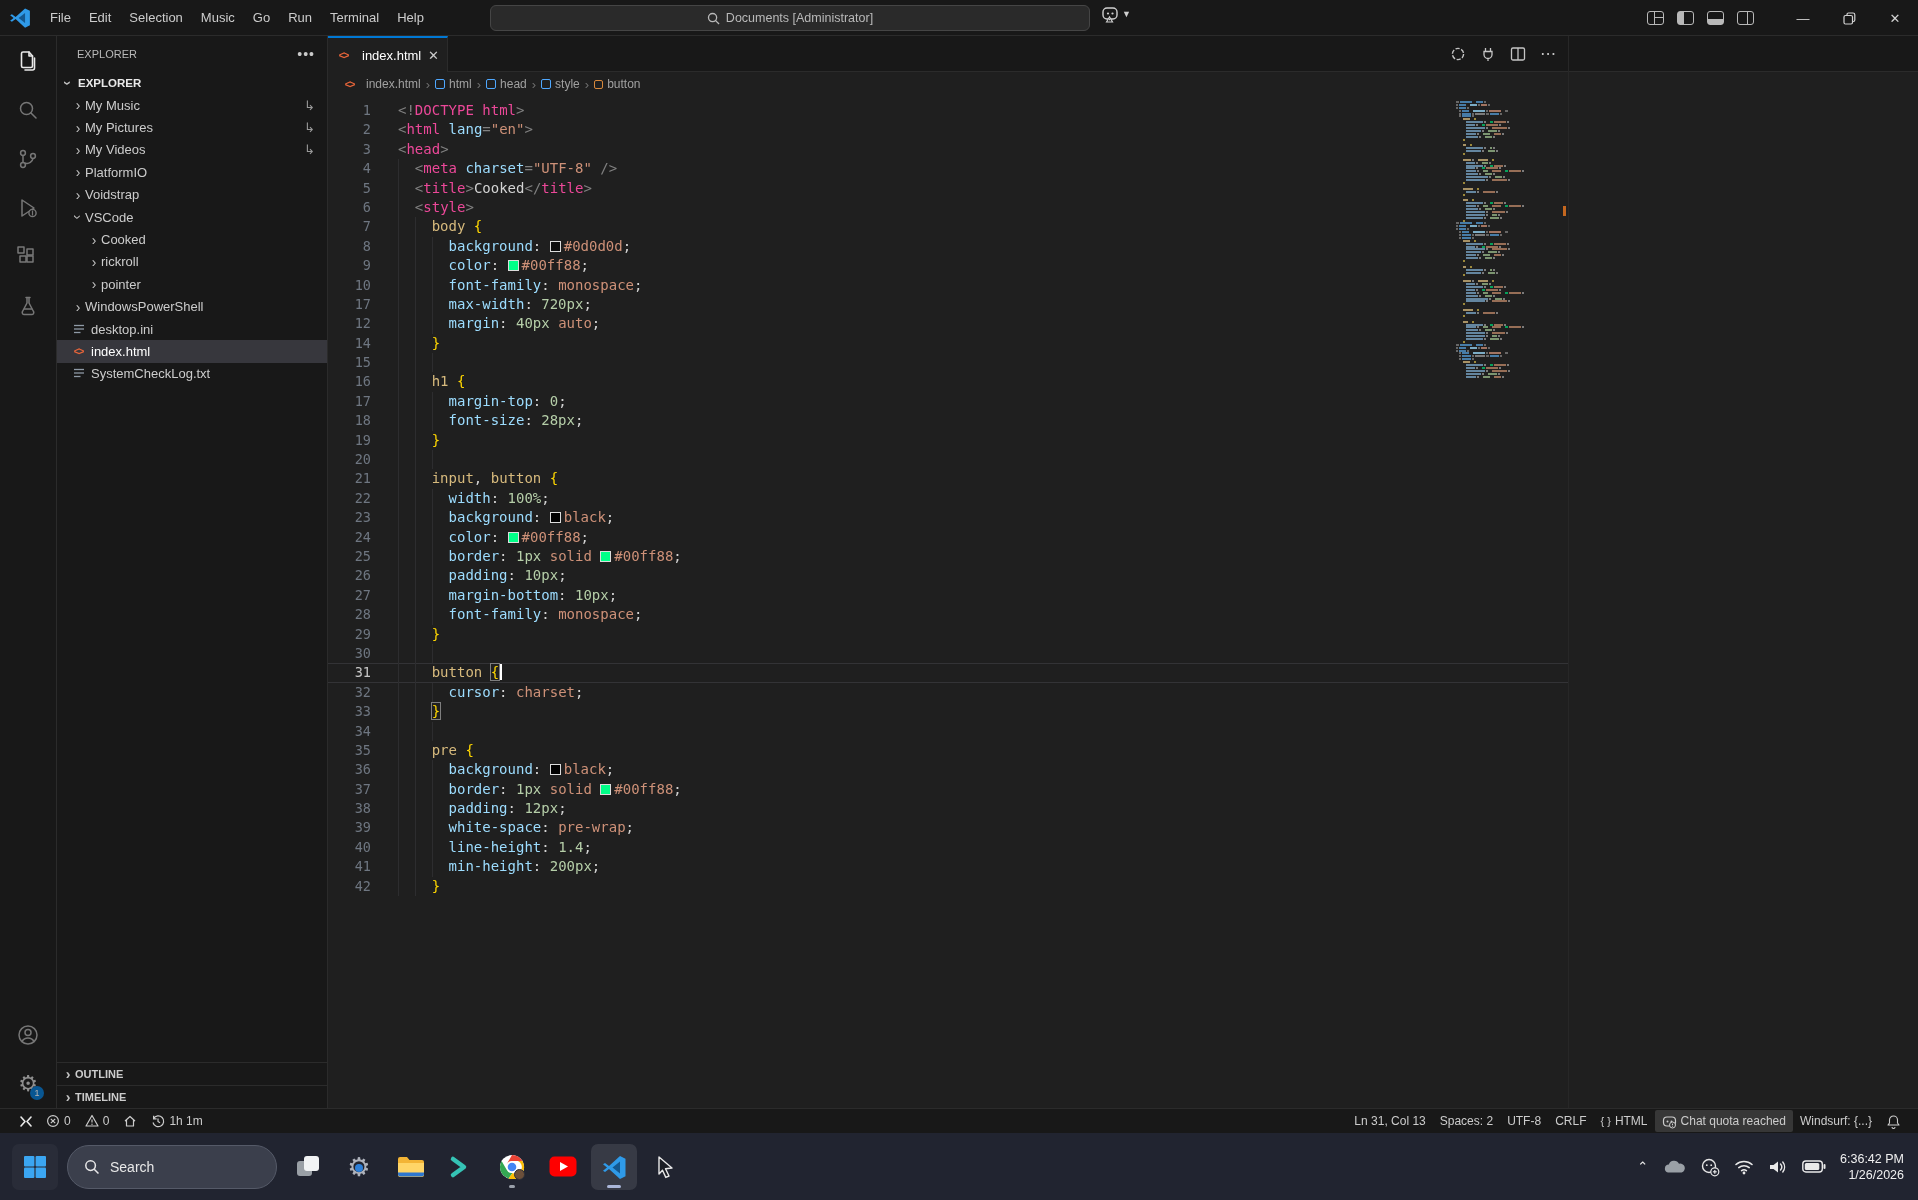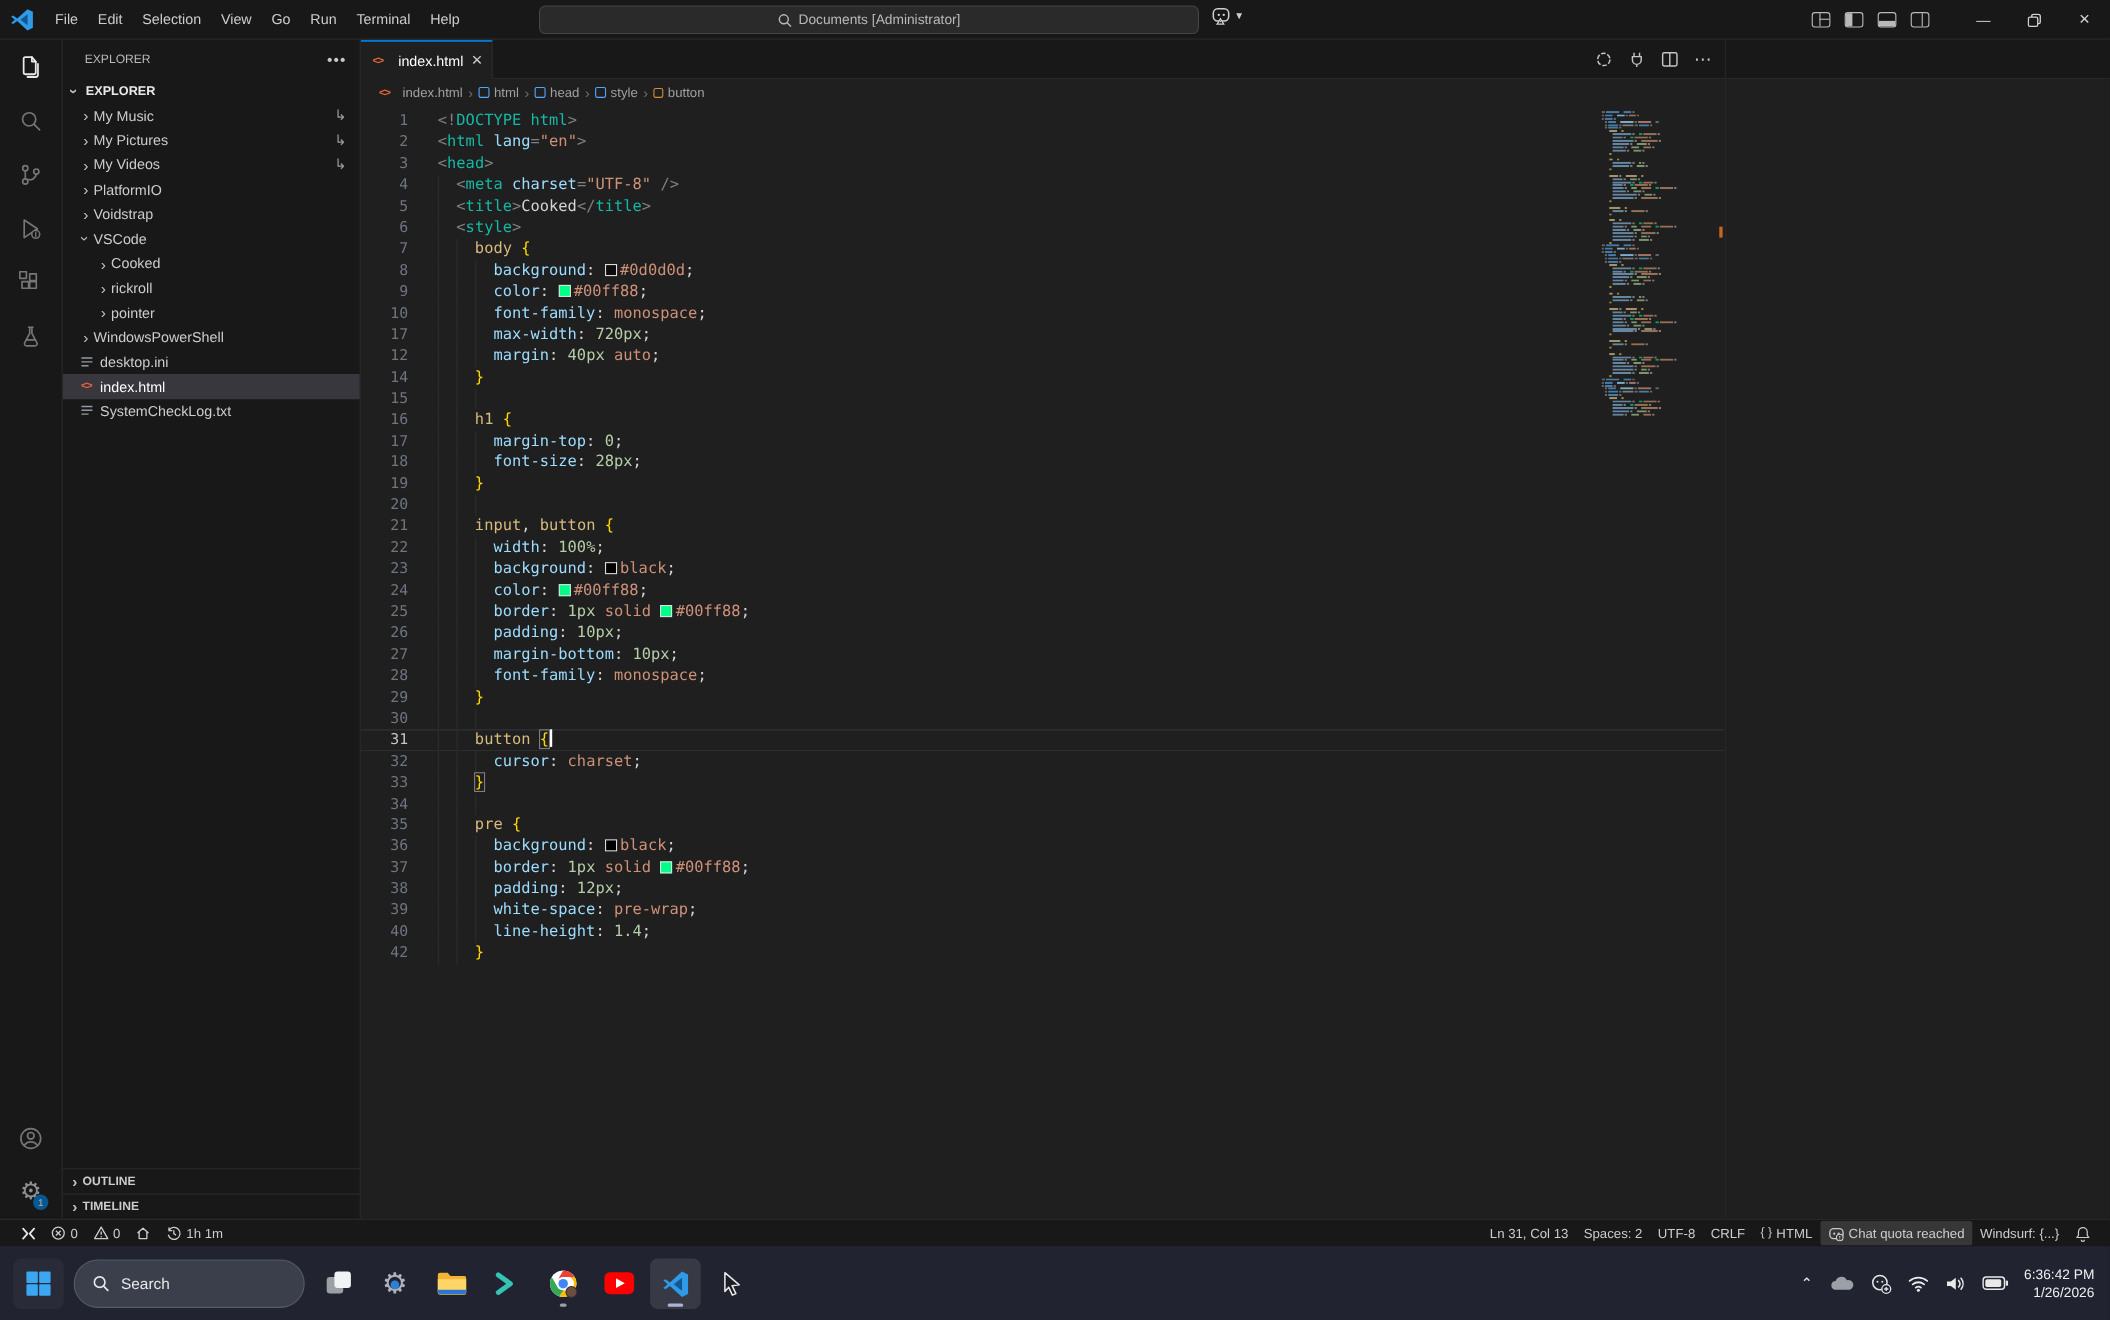--- a/index.html
+++ b/index.html
@@ -70,21 +70,21 @@
 
   .code-area { position:absolute; left:0; right:0; top:61px; bottom:0; overflow:hidden;
     font-family:"DejaVu Sans Mono","Liberation Mono",monospace; font-size:14px; }
   .code-lines { padding-top:4px; }
   .cline { display:flex; height:19.4px; line-height:19.4px; white-space:pre; }
   .gutter { width:70px; text-align:right; padding-right:27px; color:#6e7681; flex:none; font-size:13.5px;}
   .ccontent { flex:1; position:relative; }
   .cline.current { box-shadow: inset 0 1px 0 #333336, inset 0 -1px 0 #333336; }
   .cline.current .gutter { color:#c6c6c6; }
   .ig { display:inline-block; width:2ch; height:19.4px; border-left:1px solid #2d2d2f; vertical-align:top; }
-  .tk-p{color:#808080} .tk-t{color:#14b8a6} .tk-a{color:#9cdcfe} .tk-s{color:#ce9178}
+  .tk-p{color:#808080} .tk-t{color:#ec4899} .tk-a{color:#9cdcfe} .tk-s{color:#ce9178}
   .tk-x{color:#d4d4d4} .tk-l{color:#d7ba7d} .tk-r{color:#9cdcfe} .tk-n{color:#b5cea8}
   .tk-v{color:#ce9178} .tk-q{color:#d4d4d4} .tk-b{color:#ffd700}
   .boxed{ outline:1px solid #7e7e7e; }
   .sw { display:inline-block; width:11px; height:11px; border:1px solid #dcdcdc; vertical-align:-1px; margin-right:3px; }
   .caret { display:inline-block; width:1.6px; height:16px; background:#ffffff; vertical-align:-3px; margin-left:1px; }
 
   .minimap { position:absolute; right:8px; top:0; width:104px; padding-top:4px; }
   .mrow { height:2px; margin-bottom:0.9px; white-space:nowrap; overflow:hidden; }
   .mrow span { display:inline-block; height:2px; vertical-align:top; margin-right:1px; opacity:.75; }
   .ov-marker { position:absolute; right:2px; top:170px; width:3.5px; height:10px; background:#c4671f; }
@@ -122,21 +122,21 @@
 
 <div class="titlebar">
   <svg class="vscode-logo" viewBox="0 0 24 24">
     <path d="M17.5 1.5 L7.2 10.8 L3.2 7.8 L1.2 8.9 L5 12 L1.2 15.1 L3.2 16.2 L7.2 13.2 L17.5 22.5 L22.8 20 V4 Z" fill="#2f9ae8"></path>
     <path d="M17.5 6.5 V17.5 L10.5 12 Z" fill="#14578e"></path>
   </svg>
   <nav id="menus" style="display:flex;">
       <div class="menu-item">File</div>
       <div class="menu-item">Edit</div>
       <div class="menu-item">Selection</div>
-      <div class="menu-item">View</div>
+      <div class="menu-item">Music</div>
       <div class="menu-item">Go</div>
       <div class="menu-item">Run</div>
       <div class="menu-item">Terminal</div>
       <div class="menu-item">Help</div>
     </nav>
   <div class="nav-arrows">
     <span>←</span>
     <span>→</span>
   </div>
   <div class="tb-search">
@@ -411,20 +411,21 @@
         <div class="cline current"><div class="gutter">31</div><div class="ccontent"><span class="ig"></span><span class="ig"></span><span class="tk-l">button</span><span class="tk-x"> </span><span class="tk-b boxed">{</span><span class="caret"></span></div></div>
         <div class="cline"><div class="gutter">32</div><div class="ccontent"><span class="ig"></span><span class="ig"></span><span class="ig"></span><span class="tk-r">cursor</span><span class="tk-q">:</span><span class="tk-x"> </span><span class="tk-v">charset</span><span class="tk-q">;</span></div></div>
         <div class="cline"><div class="gutter">33</div><div class="ccontent"><span class="ig"></span><span class="ig"></span><span class="tk-b boxed">}</span></div></div>
         <div class="cline"><div class="gutter">34</div><div class="ccontent"><span class="ig"></span><span class="ig"></span><span class="ig"></span></div></div>
         <div class="cline"><div class="gutter">35</div><div class="ccontent"><span class="ig"></span><span class="ig"></span><span class="tk-l">pre</span><span class="tk-x"> </span><span class="tk-b">{</span></div></div>
         <div class="cline"><div class="gutter">36</div><div class="ccontent"><span class="ig"></span><span class="ig"></span><span class="ig"></span><span class="tk-r">background</span><span class="tk-q">:</span><span class="tk-x"> </span><span class="sw" style="background: rgb(0, 0, 0);"></span><span class="tk-v">black</span><span class="tk-q">;</span></div></div>
         <div class="cline"><div class="gutter">37</div><div class="ccontent"><span class="ig"></span><span class="ig"></span><span class="ig"></span><span class="tk-r">border</span><span class="tk-q">:</span><span class="tk-x"> </span><span class="tk-n">1px</span><span class="tk-x"> </span><span class="tk-v">solid</span><span class="tk-x"> </span><span class="sw" style="background: rgb(0, 255, 136);"></span><span class="tk-v">#00ff88</span><span class="tk-q">;</span></div></div>
         <div class="cline"><div class="gutter">38</div><div class="ccontent"><span class="ig"></span><span class="ig"></span><span class="ig"></span><span class="tk-r">padding</span><span class="tk-q">:</span><span class="tk-x"> </span><span class="tk-n">12px</span><span class="tk-q">;</span></div></div>
         <div class="cline"><div class="gutter">39</div><div class="ccontent"><span class="ig"></span><span class="ig"></span><span class="ig"></span><span class="tk-r">white-space</span><span class="tk-q">:</span><span class="tk-x"> </span><span class="tk-v">pre-wrap</span><span class="tk-q">;</span></div></div>
         <div class="cline"><div class="gutter">40</div><div class="ccontent"><span class="ig"></span><span class="ig"></span><span class="ig"></span><span class="tk-r">line-height</span><span class="tk-q">:</span><span class="tk-x"> </span><span class="tk-n">1.4</span><span class="tk-q">;</span></div></div>
+        <div class="cline"><div class="gutter">41</div><div class="ccontent"><span class="ig"></span><span class="ig"></span><span class="ig"></span><span class="tk-r">min-height</span><span class="tk-q">:</span><span class="tk-x"> </span><span class="tk-n">200px</span><span class="tk-q">;</span></div></div>
         <div class="cline"><div class="gutter">42</div><div class="ccontent"><span class="ig"></span><span class="ig"></span><span class="tk-b">}</span></div></div>
       </div>
     <div class="minimap" id="minimap">
         <div class="mrow" style="padding-left: 0px;"><span style="background: rgb(128, 128, 128); width: 3.4px;"></span><span style="background: rgb(86, 156, 214); width: 11.9px;"></span><span style="background: transparent; width: 2px;"></span><span style="background: rgb(86, 156, 214); width: 6.8px;"></span><span style="background: rgb(128, 128, 128); width: 2px;"></span></div>
         <div class="mrow" style="padding-left: 0px;"><span style="background: rgb(128, 128, 128); width: 2px;"></span><span style="background: rgb(86, 156, 214); width: 6.8px;"></span><span style="background: transparent; width: 2px;"></span><span style="background: rgb(156, 220, 254); width: 6.8px;"></span><span style="background: rgb(128, 128, 128); width: 2px;"></span><span style="background: rgb(206, 145, 120); width: 6.8px;"></span><span style="background: rgb(128, 128, 128); width: 2px;"></span></div>
         <div class="mrow" style="padding-left: 0px;"><span style="background: rgb(128, 128, 128); width: 2px;"></span><span style="background: rgb(86, 156, 214); width: 6.8px;"></span><span style="background: rgb(128, 128, 128); width: 2px;"></span></div>
         <div class="mrow" style="padding-left: 3.4px;"><span style="background: rgb(128, 128, 128); width: 2px;"></span><span style="background: rgb(86, 156, 214); width: 6.8px;"></span><span style="background: transparent; width: 2px;"></span><span style="background: rgb(156, 220, 254); width: 11.9px;"></span><span style="background: rgb(128, 128, 128); width: 2px;"></span><span style="background: rgb(206, 145, 120); width: 11.9px;"></span><span style="background: transparent; width: 2px;"></span><span style="background: rgb(128, 128, 128); width: 3.4px;"></span></div>
         <div class="mrow" style="padding-left: 3.4px;"><span style="background: rgb(128, 128, 128); width: 2px;"></span><span style="background: rgb(86, 156, 214); width: 8.5px;"></span><span style="background: rgb(128, 128, 128); width: 2px;"></span><span style="background: rgb(155, 155, 155); width: 10.2px;"></span><span style="background: rgb(128, 128, 128); width: 3.4px;"></span><span style="background: rgb(86, 156, 214); width: 8.5px;"></span><span style="background: rgb(128, 128, 128); width: 2px;"></span></div>
         <div class="mrow" style="padding-left: 3.4px;"><span style="background: rgb(128, 128, 128); width: 2px;"></span><span style="background: rgb(86, 156, 214); width: 8.5px;"></span><span style="background: rgb(128, 128, 128); width: 2px;"></span></div>
         <div class="mrow" style="padding-left: 6.8px;"><span style="background: rgb(215, 186, 125); width: 6.8px;"></span><span style="background: transparent; width: 2px;"></span><span style="background: rgb(199, 173, 69); width: 2px;"></span></div>

